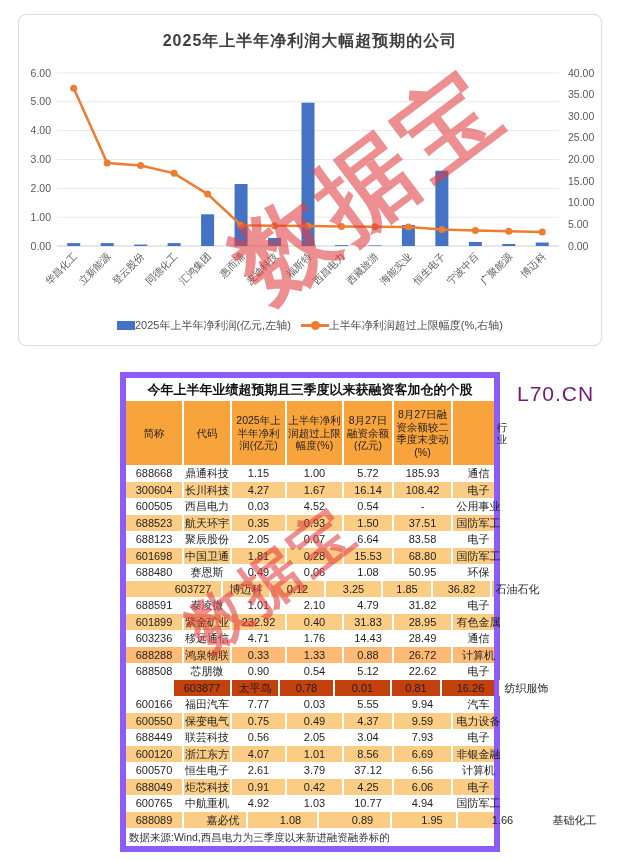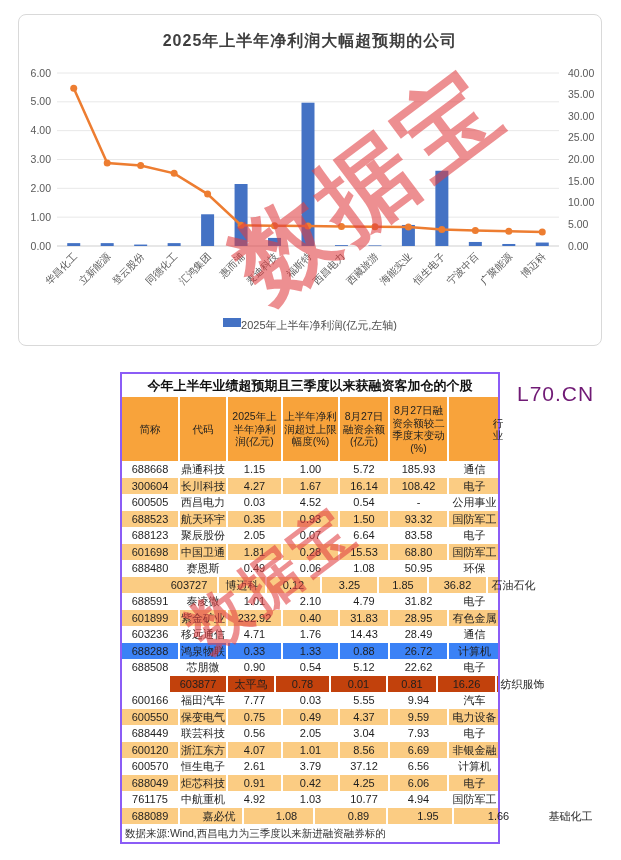--- a/index.html
+++ b/index.html
@@ -21,39 +21,39 @@
   .xlab{ font-size:10px; fill:#595959; font-family:"Liberation Sans",sans-serif; }
 
   .legend{
     position:absolute; left:0; bottom:12px; width:100%;
     display:flex; justify-content:center; align-items:center; gap:10px;
     font-size:11px; color:#4d4d4d;
   }
   .legend .sw-bar{ width:18px; height:9px; display:inline-block; }
   .legend .sw-line{ width:28px; height:3px; display:inline-block; position:relative; }
   .legend .sw-line .dot{ position:absolute; left:10px; top:-3px; width:9px; height:9px; border-radius:50%; display:inline-block; }
-  .legend .item{ display:flex; align-items:flex-start; }
+  .legend .item{ display:flex; align-items:center; }
 
   
   .watermark{
     position:absolute; color:rgba(224,62,66,0.58); font-weight:bold;
     transform:rotate(-37deg); transform-origin:center; pointer-events:none;
     line-height:1; white-space:nowrap;
   }
   .wm-chart{ left:196px; top:122px; font-size:96px; letter-spacing:6px; }
   .wm-table{ left:176px; top:550px; font-size:60px; letter-spacing:4px; }
   .site-tag{
     position:absolute; left:517px; top:382px; font-size:21px; color:#701a75;
     letter-spacing:1px;
   }
 
   
   .stock-table{
     position:absolute; left:120px; top:372px; width:380px;
-    border:2px solid #8b5cf6; font-size:11px; color:#1f1f1f; background:#fff;
+    border:6px solid #8b5cf6; font-size:11px; color:#1f1f1f; background:#fff;
   }
   .t-title{
     height:23px; line-height:23px; text-align:center;
     font-size:13px; font-weight:bold; color:#111;
   }
   .t-head{
     display:grid; grid-template-columns:58px 48px 55px 57px 50px 59px 51px;
     background:#f8a33b;
   }
   .t-head .th{
@@ -151,20 +151,26 @@
       <circle cx="456.33333333333337" cy="215.43" r="3.5" fill="#ED7D31"></circle>
       <circle cx="489.8" cy="216.29500000000002" r="3.5" fill="#ED7D31"></circle>
       <circle cx="523.2666666666667" cy="216.94375" r="3.5" fill="#ED7D31"></circle>
     </svg>
   <div class="chart-title">2025年上半年净利润大幅超预期的公司</div>
   <div class="legend">
     <span class="item">
       <span class="sw-bar" id="sw-bar" style="background: rgb(68, 114, 196);"></span>
       <span>2025年上半年净利润(亿元,左轴)</span>
     </span>
+    <span class="item">
+      <span class="sw-line" id="sw-line" style="background: rgb(237, 125, 49);">
+          <span class="dot" id="sw-dot" style="background: rgb(237, 125, 49);"></span>
+        </span>
+      <span>上半年净利润超过上限幅度(%,右轴)</span>
+    </span>
   </div>
   <div class="watermark wm-chart">数据宝</div>
 </div>
 
 <div class="site-tag">L70.CN</div>
 
 <div class="stock-table">
   <div class="t-title">今年上半年业绩超预期且三季度以来获融资客加仓的个股</div>
   <div class="t-head" id="t-head" style="background: rgb(248, 163, 59);">
       <div class="th">简称</div>
@@ -202,21 +208,21 @@
         <div class="td">0.54</div>
         <div class="td">-</div>
         <div class="td">公用事业</div>
       </div>
       <div class="tr alt" style="background: rgb(251, 204, 131);">
         <div class="td">688523</div>
         <div class="td">航天环宇</div>
         <div class="td">0.35</div>
         <div class="td">0.93</div>
         <div class="td">1.50</div>
-        <div class="td">93.32</div>
+        <div class="td">37.51</div>
         <div class="td">国防军工</div>
       </div>
       <div class="tr">
         <div class="td">688123</div>
         <div class="td">聚辰股份</div>
         <div class="td">2.05</div>
         <div class="td">0.07</div>
         <div class="td">6.64</div>
         <div class="td">83.58</div>
         <div class="td">电子</div>
@@ -268,21 +274,21 @@
       </div>
       <div class="tr">
         <div class="td">603236</div>
         <div class="td">移远通信</div>
         <div class="td">4.71</div>
         <div class="td">1.76</div>
         <div class="td">14.43</div>
         <div class="td">28.49</div>
         <div class="td">通信</div>
       </div>
-      <div class="tr alt" style="background: #3b82f6;">
+      <div class="tr alt" style="background: #fdba74;">
         <div class="td">688288</div>
         <div class="td">鸿泉物联</div>
         <div class="td">0.33</div>
         <div class="td">1.33</div>
         <div class="td">0.88</div>
         <div class="td">26.72</div>
         <div class="td">计算机</div>
       </div>
       <div class="tr">
         <div class="td">688508</div>
@@ -350,21 +356,21 @@
       <div class="tr alt" style="background: rgb(251, 204, 131);">
         <div class="td">688049</div>
         <div class="td">炬芯科技</div>
         <div class="td">0.91</div>
         <div class="td">0.42</div>
         <div class="td">4.25</div>
         <div class="td">6.06</div>
         <div class="td">电子</div>
       </div>
       <div class="tr">
-        <div class="td">761175</div>
+        <div class="td">600765</div>
         <div class="td">中航重机</div>
         <div class="td">4.92</div>
         <div class="td">1.03</div>
         <div class="td">10.77</div>
         <div class="td">4.94</div>
         <div class="td">国防军工</div>
       </div>
       <div class="tr alt" style="background: rgb(251, 204, 131); gap: 16px;">
         <div class="td">688089</div>
         <div class="td">嘉必优</div>

